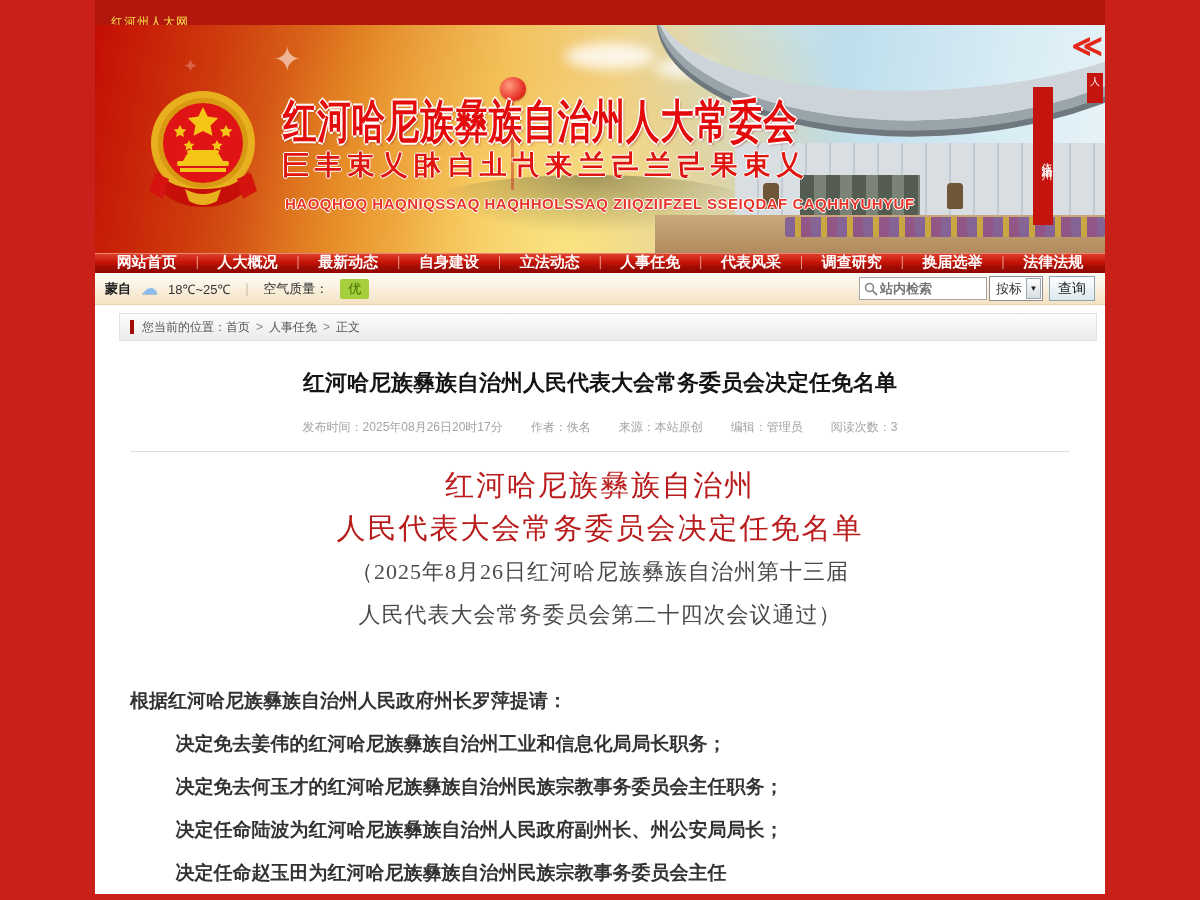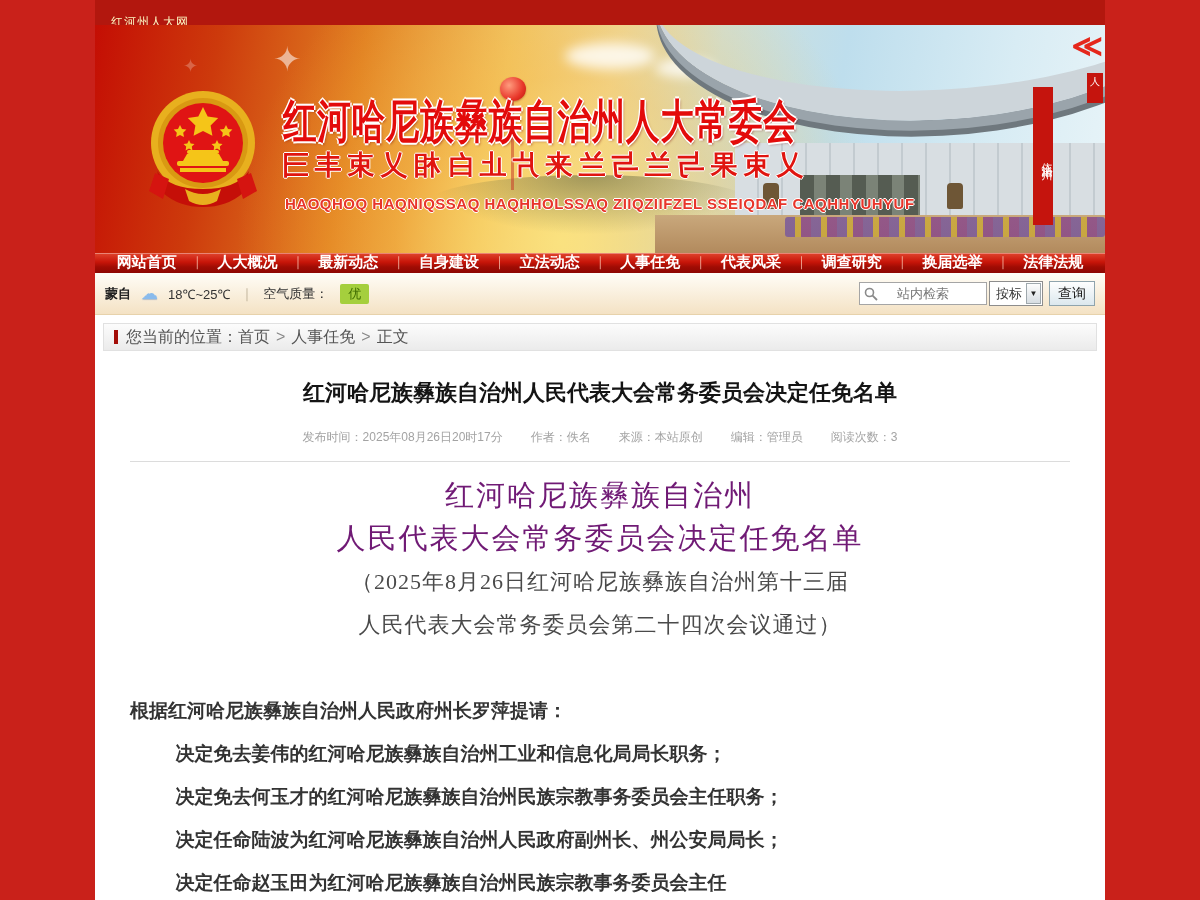--- a/index.html
+++ b/index.html
@@ -2,21 +2,21 @@
 <html><head>
 <meta charset="utf-8">
 <style>
   * { margin:0; padding:0; box-sizing:border-box; }
   html,body { width:1200px; height:900px; overflow:hidden; }
   body { background:#c9211a; font-family:"Liberation Sans", sans-serif; }
   .page { width:1010px; margin:0 auto; position:relative; }
 
   
   .topbar { height:25px; background:#b2170e; display:flex; align-items:center; padding-left:16px; }
-  .topbar .site-name { color:#fef9c3; font-size:12px; letter-spacing:1px;margin-top:20px; }
+  .topbar .site-name { color:#fde047; font-size:12px; letter-spacing:1px;margin-top:20px; }
 
   
   .banner { height:228px; position:relative; overflow:hidden;
     background:
       radial-gradient(circle at 46% 95%, rgba(255,230,120,.75) 0%, rgba(255,190,60,.35) 28%, rgba(255,160,40,0) 55%),
       linear-gradient(100deg,#c40e04 0%,#cd3a0c 12%,#e07f22 26%,#eec367 40%,#ecd9a2 50%,#cfe0d9 60%,#bedeed 72%,#d8ecf4 88%,#e8f4f8 100%);
   }
   .sky-cloud { position:absolute; background:rgba(255,255,255,.8); border-radius:50%; filter:blur(6px); }
   .mountain { position:absolute; left:330px; top:150px; width:330px; height:60px;
     background:radial-gradient(ellipse at 50% 0%, rgba(90,95,60,.55), rgba(90,95,60,0) 70%); border-radius:50% 50% 0 0; }
@@ -56,61 +56,61 @@
     text-shadow:-1px 0 0 #fff,1px 0 0 #fff,0 1px 0 #fff,0 -1px 0 #fff; }
 
   
   .nav { height:20px; display:flex; align-items:flex-start; justify-content:center;
     background:linear-gradient(#e0452e 0%,#c81509 45%,#a00c04 70%,#8e0702 100%);
     box-shadow:inset 0 1px 0 rgba(255,255,255,.35); }
   .nav-item { color:#fff; font-size:15px; font-weight:bold; padding:0 14px; cursor:pointer; white-space:nowrap; }
   .nav-sep { color:rgba(255,210,190,.85); font-size:13px; }
 
   
-  .weatherbar { height:42px; background:linear-gradient(#fffdf7,#f4e2c4); border-bottom:1px solid #e7d2ab;
+  .weatherbar { height:32px; background:linear-gradient(#fffdf7,#f4e2c4); border-bottom:1px solid #e7d2ab;
     display:flex; align-items:center; padding:0 10px; }
   .w-city { font-size:13px; font-weight:bold; color:#222; margin-right:10px; }
   .w-cloud { font-size:17px; color:#8abbec; margin-right:10px; text-shadow:0 1px 1px rgba(80,120,180,.4); }
   .w-temp { font-size:13px; color:#333; margin-right:10px; }
   .w-sep { color:#b9ab92; margin-right:10px; font-size:13px; }
   .w-air { font-size:13px; color:#333; margin-right:12px; }
   .air-badge { font-size:13px; color:#3f6c00; background:#a5cf3d; padding:1px 8px; border-radius:2px; }
   .w-spacer { flex:1; }
   .search-wrap { display:flex; align-items:center; }
   .search-box { position:relative; width:128px; height:23px; background:#fff; border:1px solid #a5a5a5; }
   .search-box input { width:100%; height:100%; border:none; outline:none; background:transparent;
-    font-size:13px; color:#777; padding:0 4px 0 37px; font-family:"Liberation Sans",sans-serif; }
+    font-size:13px; color:#777; padding:0 4px 0 20px; font-family:"Liberation Sans",sans-serif;font-weight:bold; }
   .search-icon { position:absolute; left:4px; top:4px; width:14px; height:14px; }
   .filter-select { height:25px; background:#fff; border:1px solid #8d8d8d; display:flex; align-items:center;
     margin-left:2px; cursor:pointer; }
   .filter-label { font-size:13px; color:#333; padding:0 3px 0 6px;font-family:Liberation Serif, serif; }
   .filter-arrow { width:15px; height:21px; margin:1px; background:linear-gradient(#fdfdfd,#d7dde2);
     border:1px solid #9fa8ad; font-size:8px; color:#222; display:flex; align-items:center; justify-content:center; }
   .query-btn { height:25px; margin-left:6px; padding:0 8px; font-size:14px; color:#1a1a1a; cursor:pointer;
     background:linear-gradient(#fefefe,#dce8ee); border:1px solid #8fa4ad; font-family:Liberation Serif, serif; }
 
   
   .panel { background:#fff; min-height:578px; padding:8px 8px 0 8px; }
   .breadcrumb { height:28px; background:linear-gradient(#fcfcfc,#ebebeb); border:1px solid #e1e1e1;
     display:flex; align-items:center; padding:0 10px; }
   .bc-flag { width:4px; height:14px; background:#a30d08; margin-right:8px; }
-  .breadcrumb, .breadcrumb a { font-size:16px; color:#555; text-decoration:none; }
+  .breadcrumb, .breadcrumb a { font-size:12px; color:#555; text-decoration:none;margin-left:16px; }
   .bc-sep { margin:0 6px; color:#888; }
   .bc-link { cursor:pointer; }
 
   
   .article { padding:0 27px; }
   .article-title { margin-top:27px; text-align:center; font-size:22px; font-weight:bold; color:#141414; }
   .article-meta { margin-top:21px; text-align:center; font-size:12px; color:#a3a3a3; }
   .article-meta span { margin:13px 14px; }
   .article-divider { margin-top:15px; border-top:1px solid #dcdcdc; }
 
   .article-body { margin-top:12px; font-family:"Liberation Serif","DejaVu Serif",serif; color:#333; }
   .line { line-height:43px; }
-  .line.h { font-size:29px; color:#701a75; text-align:center; letter-spacing:2px; }
+  .line.h { font-size:29px; color:#b91c1c; text-align:center; letter-spacing:2px; }
   .line.sub { font-size:22px; color:#4a4a4a; text-align:center; letter-spacing:1px; }
   .line.blank { height:43px; }
   .line.p { font-size:19px; color:#333;font-weight:bold; }
   .line.indent { text-indent:2.4em; }
 </style>
 </head>
 <body>
 
 <div class="page">
 

